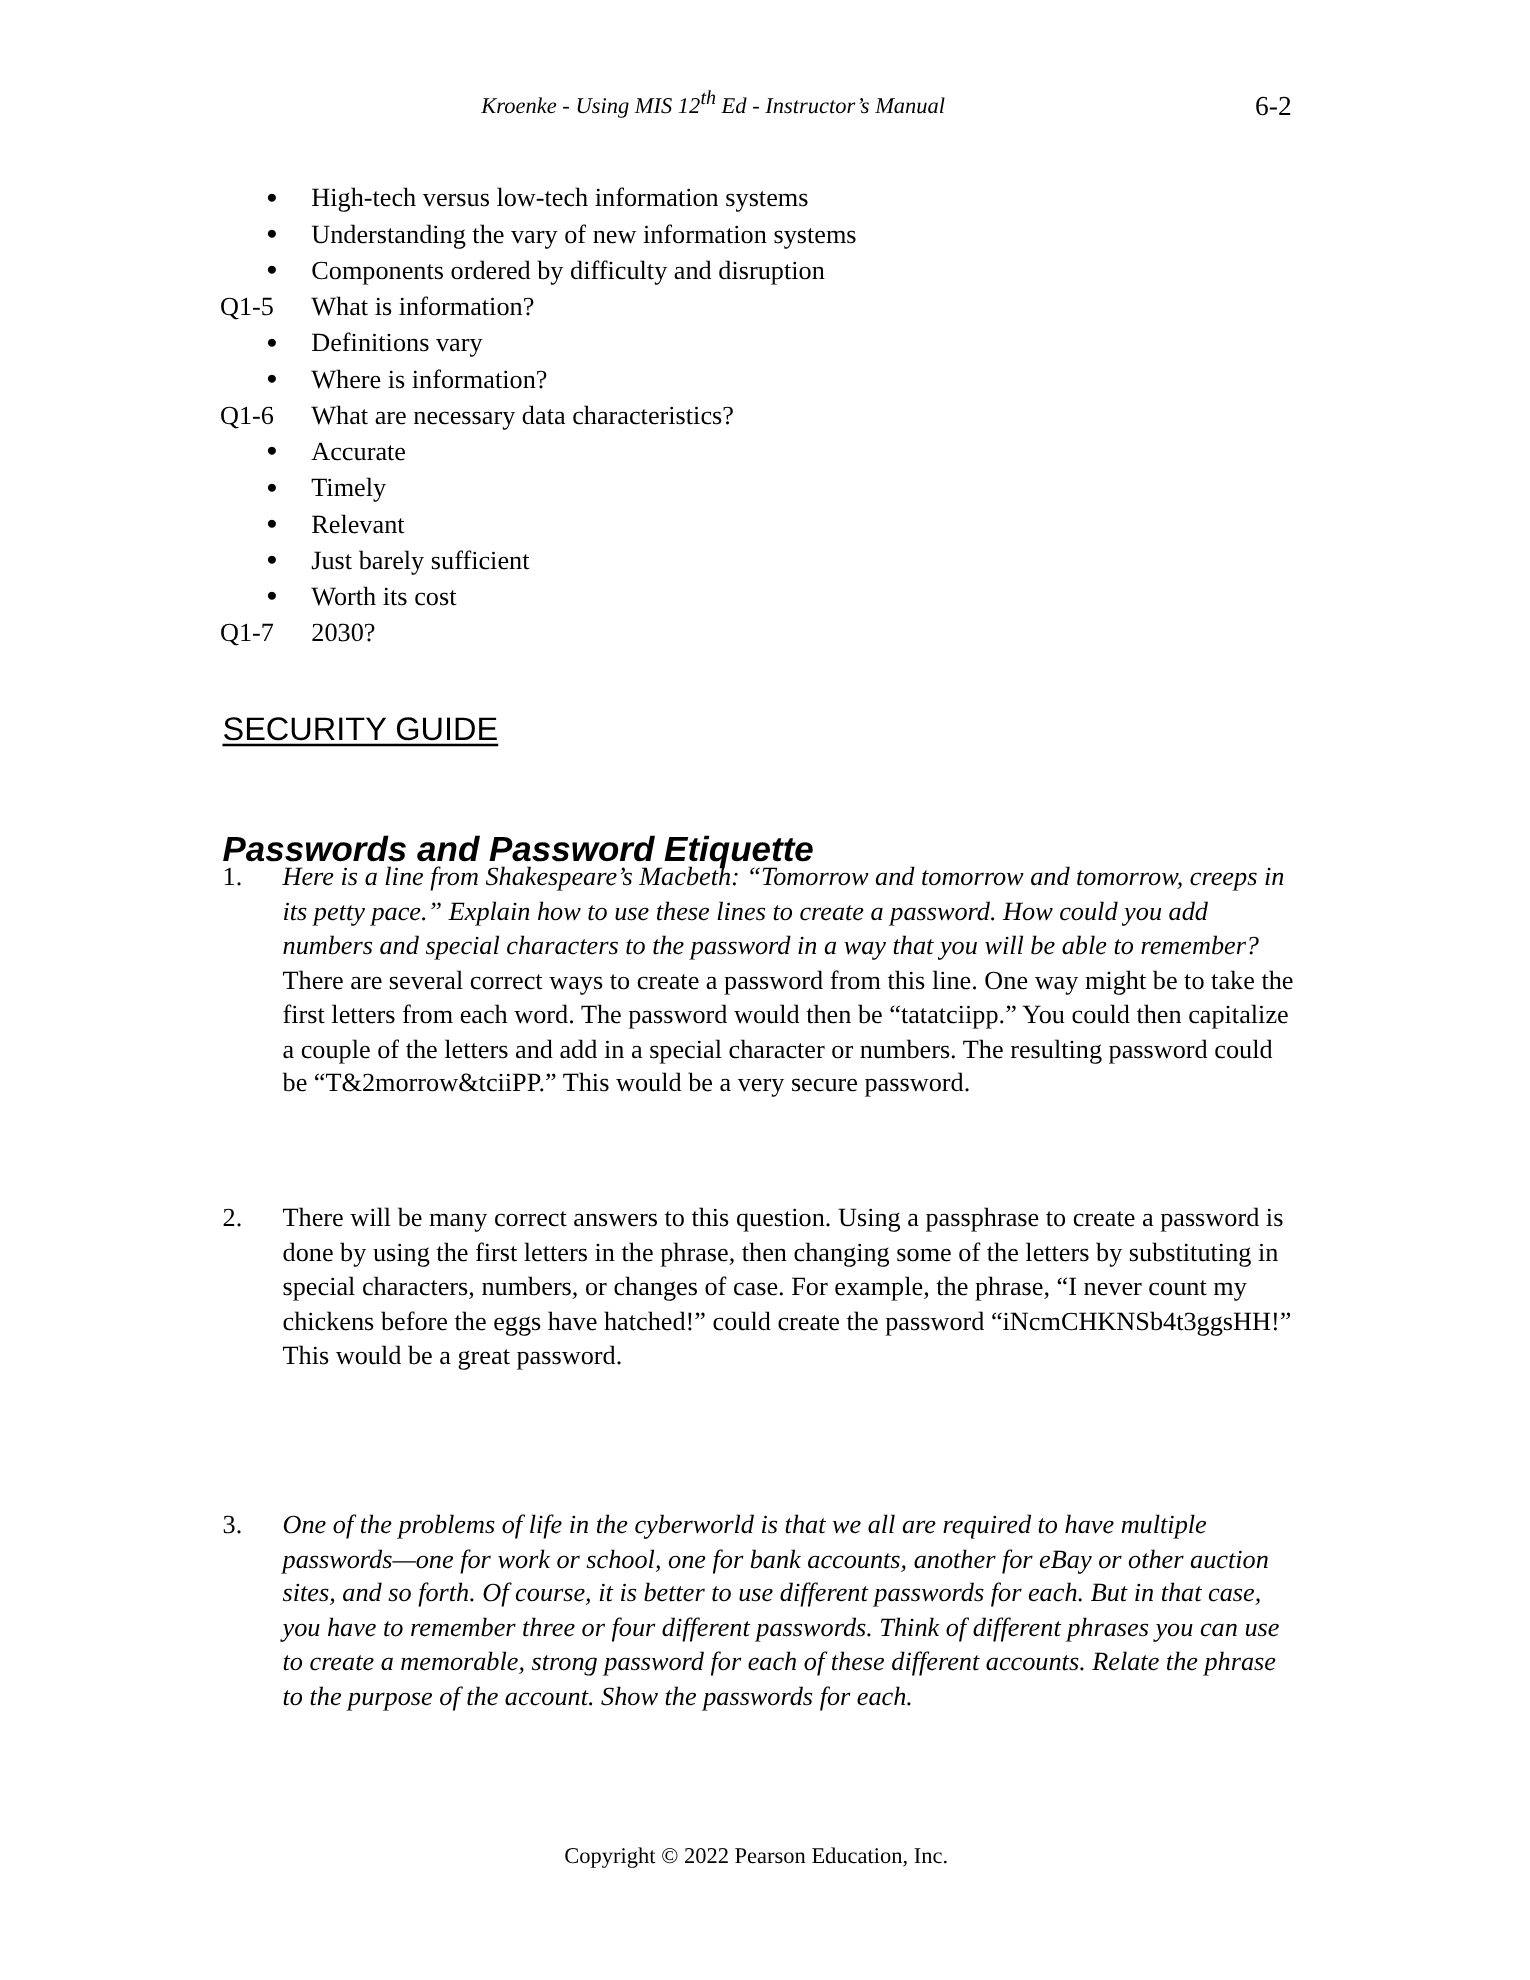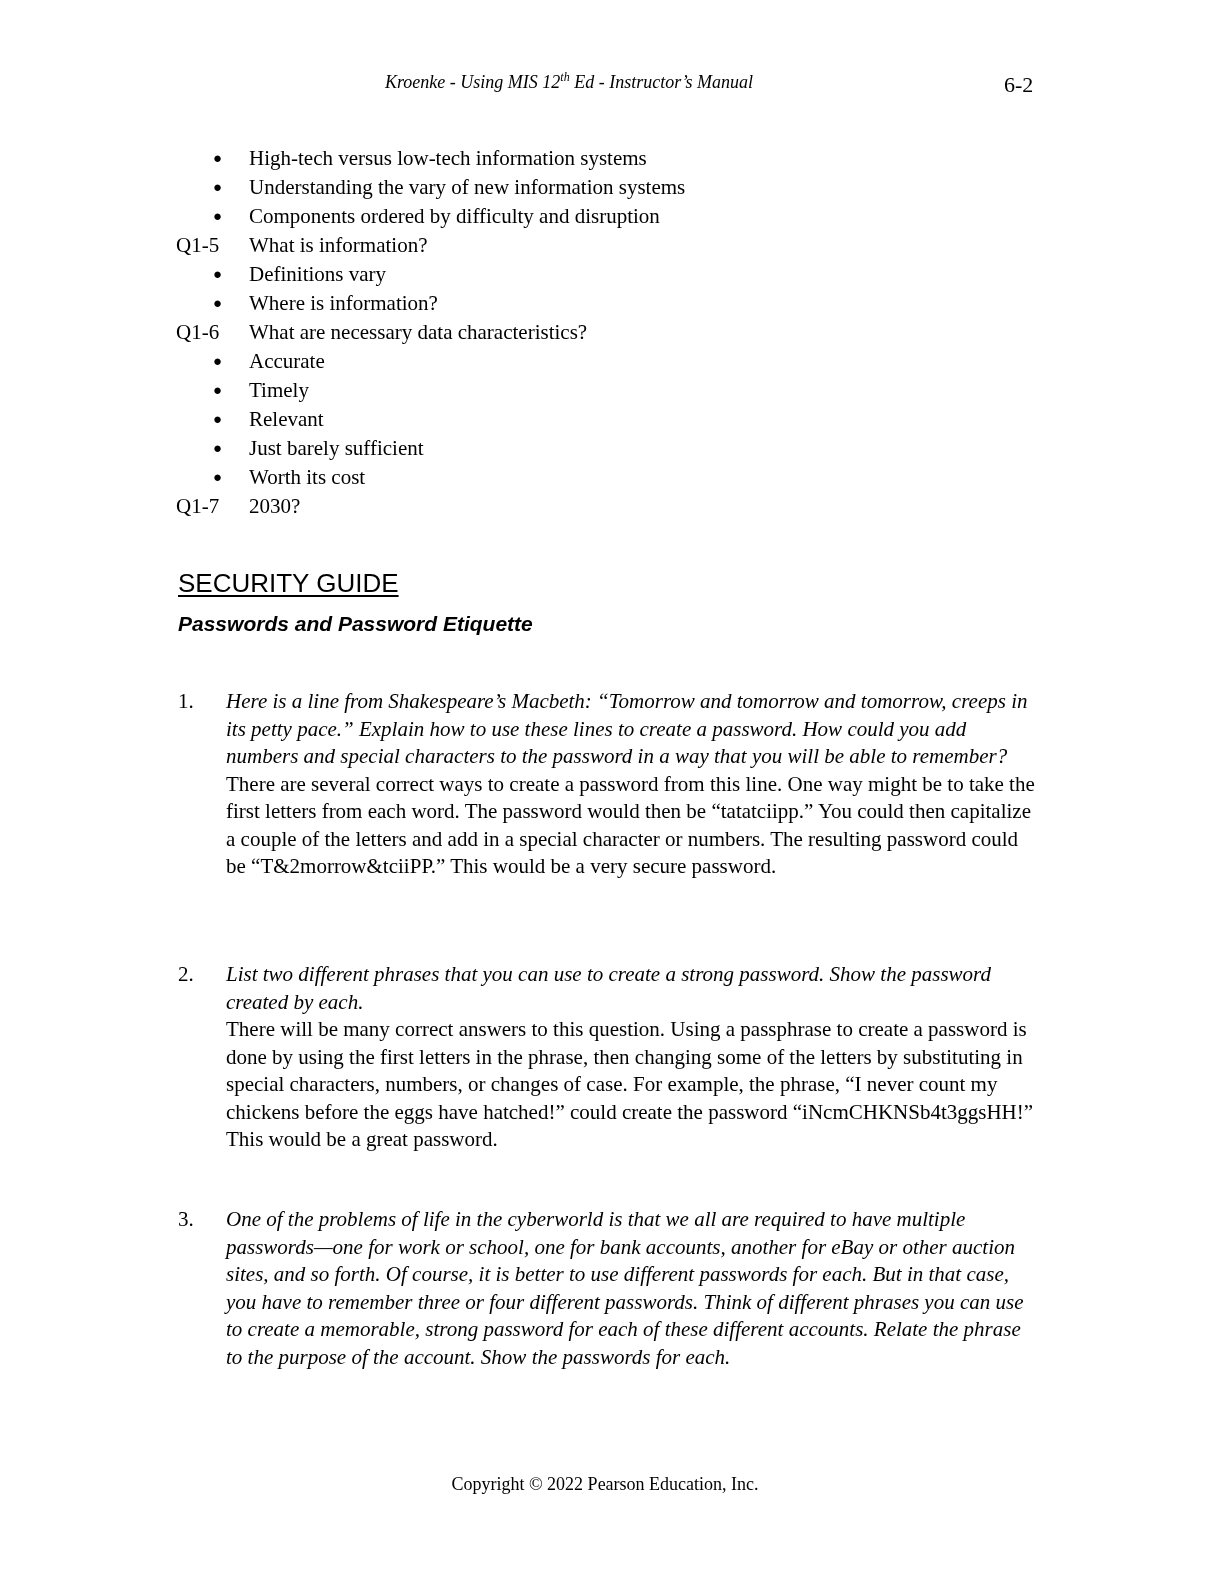--- a/index.html
+++ b/index.html
@@ -5,40 +5,40 @@
   html, body { margin: 0; padding: 0; background: #ffffff; }
   body {
     width: 1224px; height: 1584px; position: relative; overflow: hidden;
     font-family: "Liberation Serif", "DejaVu Serif", serif;
     color: #000;
   }
   .header-title {
     position: absolute; left: 385px; top: 70px;
     font-size: 18px; font-style: italic; white-space: nowrap;
   }
-  .header-title sup { font-size: 12px; }
+  .header-title sup { font-size: 16px; }
   .page-number {
     position: absolute; left: 1004px; top: 72px; font-size: 22px;
   }
   .outline { position: absolute; left: 168px; top: 144px; font-size: 21px; }
   .row { height: 29px; line-height: 29px; position: relative; white-space: nowrap; }
   .row .qlabel { position: absolute; left: 8px; }
   .row .qtext { position: absolute; left: 81px; }
   .row .bullet { position: absolute; left: 45px; font-size: 15px; }
   .row .btext { position: absolute; left: 81px; }
 
   .section-heading {
     position: absolute; left: 178px; top: 568px;
     font-family: "Liberation Sans", "DejaVu Sans", sans-serif;
     font-size: 26px; text-decoration: underline; text-underline-offset: 3px;
   }
   .sub-heading {
-    position: absolute; left: 178px; top: 612px;
+    position: absolute; left: 178px; top: 664px;
     font-family: "Liberation Sans", "DejaVu Sans", sans-serif;
-    font-size: 21px; font-weight: bold; font-style: italic;
+    font-size: 28px; font-weight: bold; font-style: italic;
   }
   .qa { position: absolute; left: 178px; width: 860px; font-size: 21px; line-height: 27.5px; }
   .qa .num { position: absolute; left: 0; top: 0; }
   .qa .body { margin-left: 48px; }
   .qa .question { font-style: italic; }
   .qa p { margin: 0; }
   .footer {
     position: absolute; left: 0; width: 1210px; top: 1474px; text-align: center;
     font-size: 18px;
   }
@@ -113,21 +113,20 @@
   <span class="num">1.</span>
   <div class="body">
     <p class="question">Here is a line from Shakespeare’s Macbeth: “Tomorrow and tomorrow and tomorrow, creeps in its petty pace.” Explain how to use these lines to create a password. How could you add numbers and special characters to the password in a way that you will be able to remember?</p>
     <p class="answer">There are several correct ways to create a password from this line. One way might be to take the first letters from each word. The password would then be “tatatciipp.” You could then capitalize a couple of the letters and add in a special character or numbers. The resulting password could be “T&amp;2morrow&amp;tciiPP.” This would be a very secure password.</p>
   </div>
 </div>
 
 <div class="qa" style="top:961px;">
   <span class="num">2.</span>
   <div class="body">
-    <p class="question">List two different phrases that you can use to create a strong password. Show the password created by each.</p>
     <p class="answer">There will be many correct answers to this question. Using a passphrase to create a password is done by using the first letters in the phrase, then changing some of the letters by substituting in special characters, numbers, or changes of case. For example, the phrase, “I never count my chickens before the eggs have hatched!” could create the password “iNcmCHKNSb4t3ggsHH!” This would be a great password.</p>
   </div>
 </div>
 
 <div class="qa" style="top:1206px;">
   <span class="num">3.</span>
   <div class="body">
     <p class="question">One of the problems of life in the cyberworld is that we all are required to have multiple passwords—one for work or school, one for bank accounts, another for eBay or other auction sites, and so forth. Of course, it is better to use different passwords for each. But in that case, you have to remember three or four different passwords. Think of different phrases you can use to create a memorable, strong password for each of these different accounts. Relate the phrase to the purpose of the account. Show the passwords for each.</p>
   </div>
 </div>

